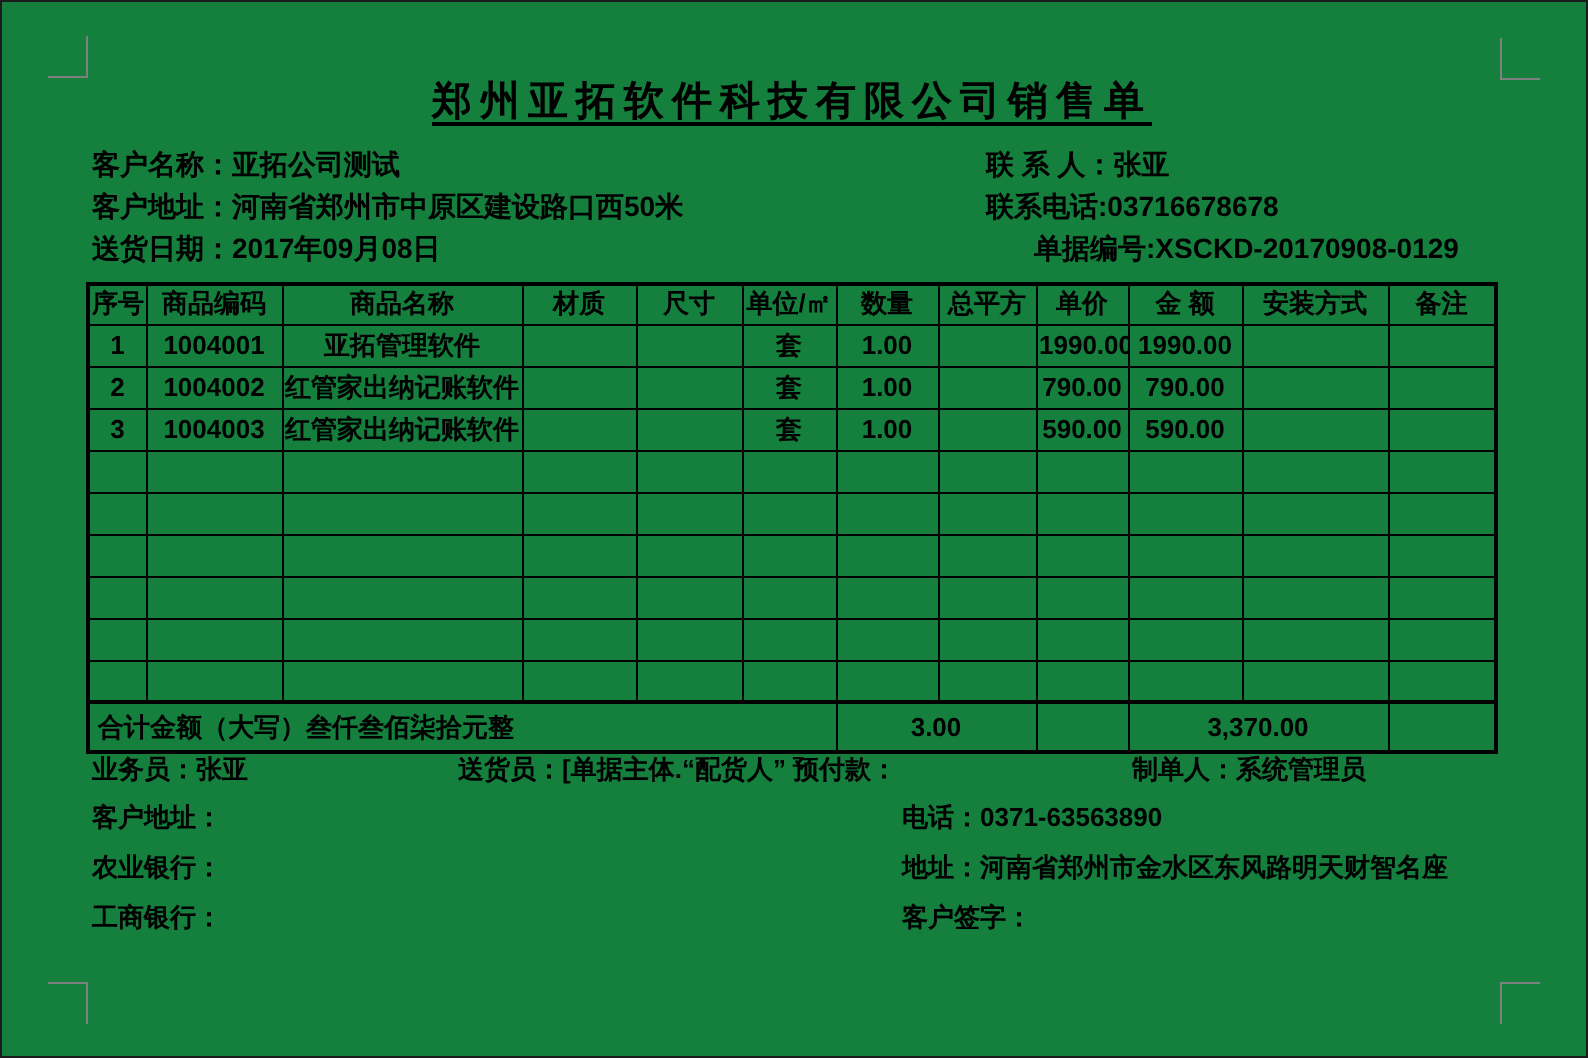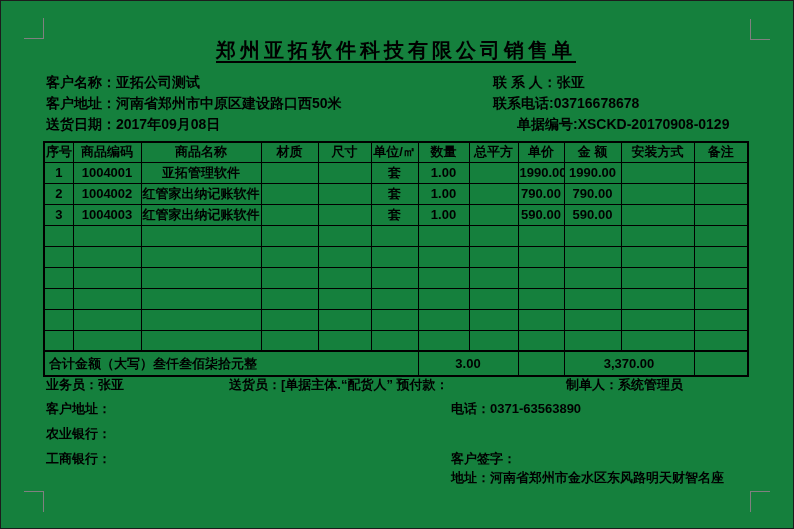--- a/index.html
+++ b/index.html
@@ -44,21 +44,21 @@
   td.total-label { text-align:left; padding-left:4px; }
 
   .fline { position:absolute; font-size:13px; white-space:nowrap; }
   .f-sales    { left:45px;  top:375px; }
   .f-delivery { left:228px; top:375px; }
   .f-preparer { left:565px; top:375px; }
   .f-account  { left:45px;  top:399px; }
   .f-agri     { left:45px;  top:424px; }
   .f-icbc     { left:45px;  top:449px; }
   .f-phone    { left:450px; top:399px; }
-  .f-address  { left:450px; top:424px;margin-top:44px; }
+  .f-address  { left:450px; top:424px; }
   .f-sign     { left:450px; top:449px; }
 </style>
 </head>
 <body>
 
 <div class="page">
 
   <div class="mark mark-tl"></div>
   <div class="mark mark-tr"></div>
   <div class="mark mark-bl"></div>

